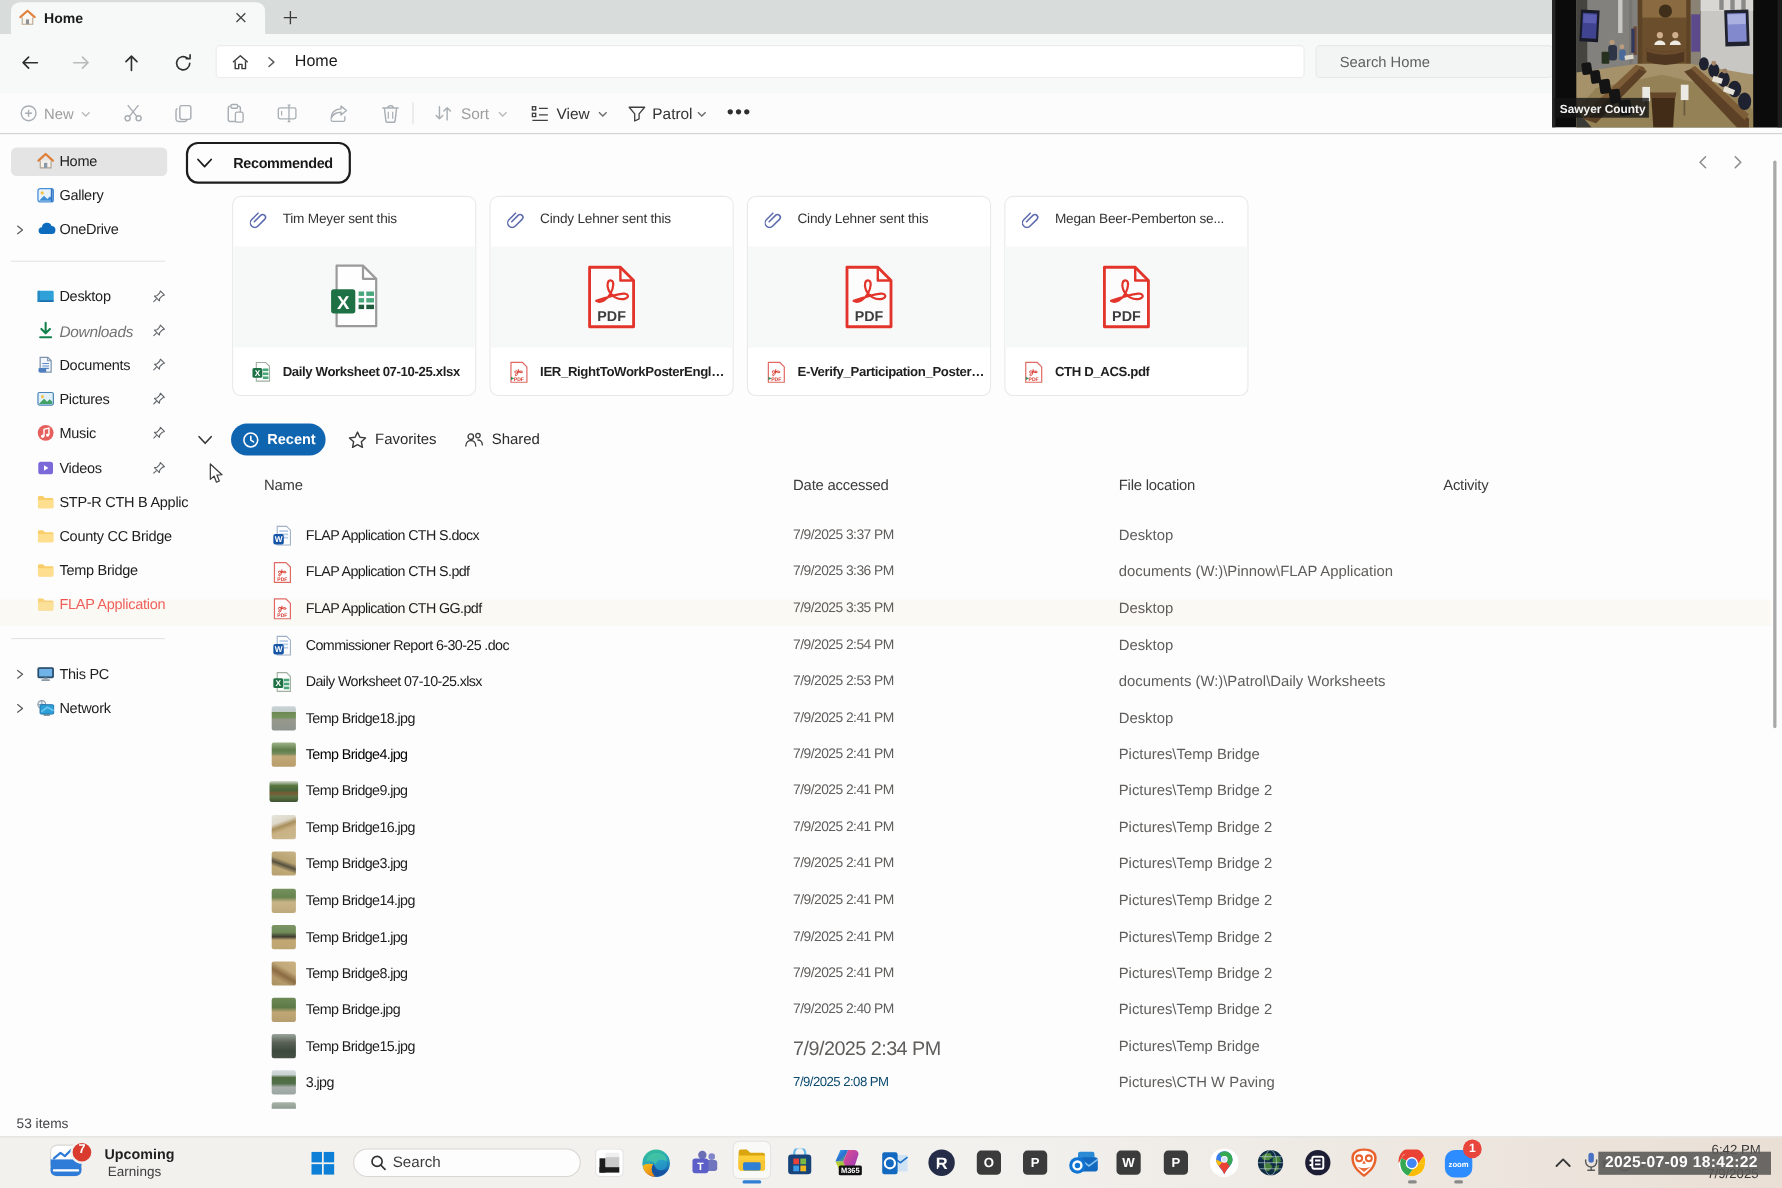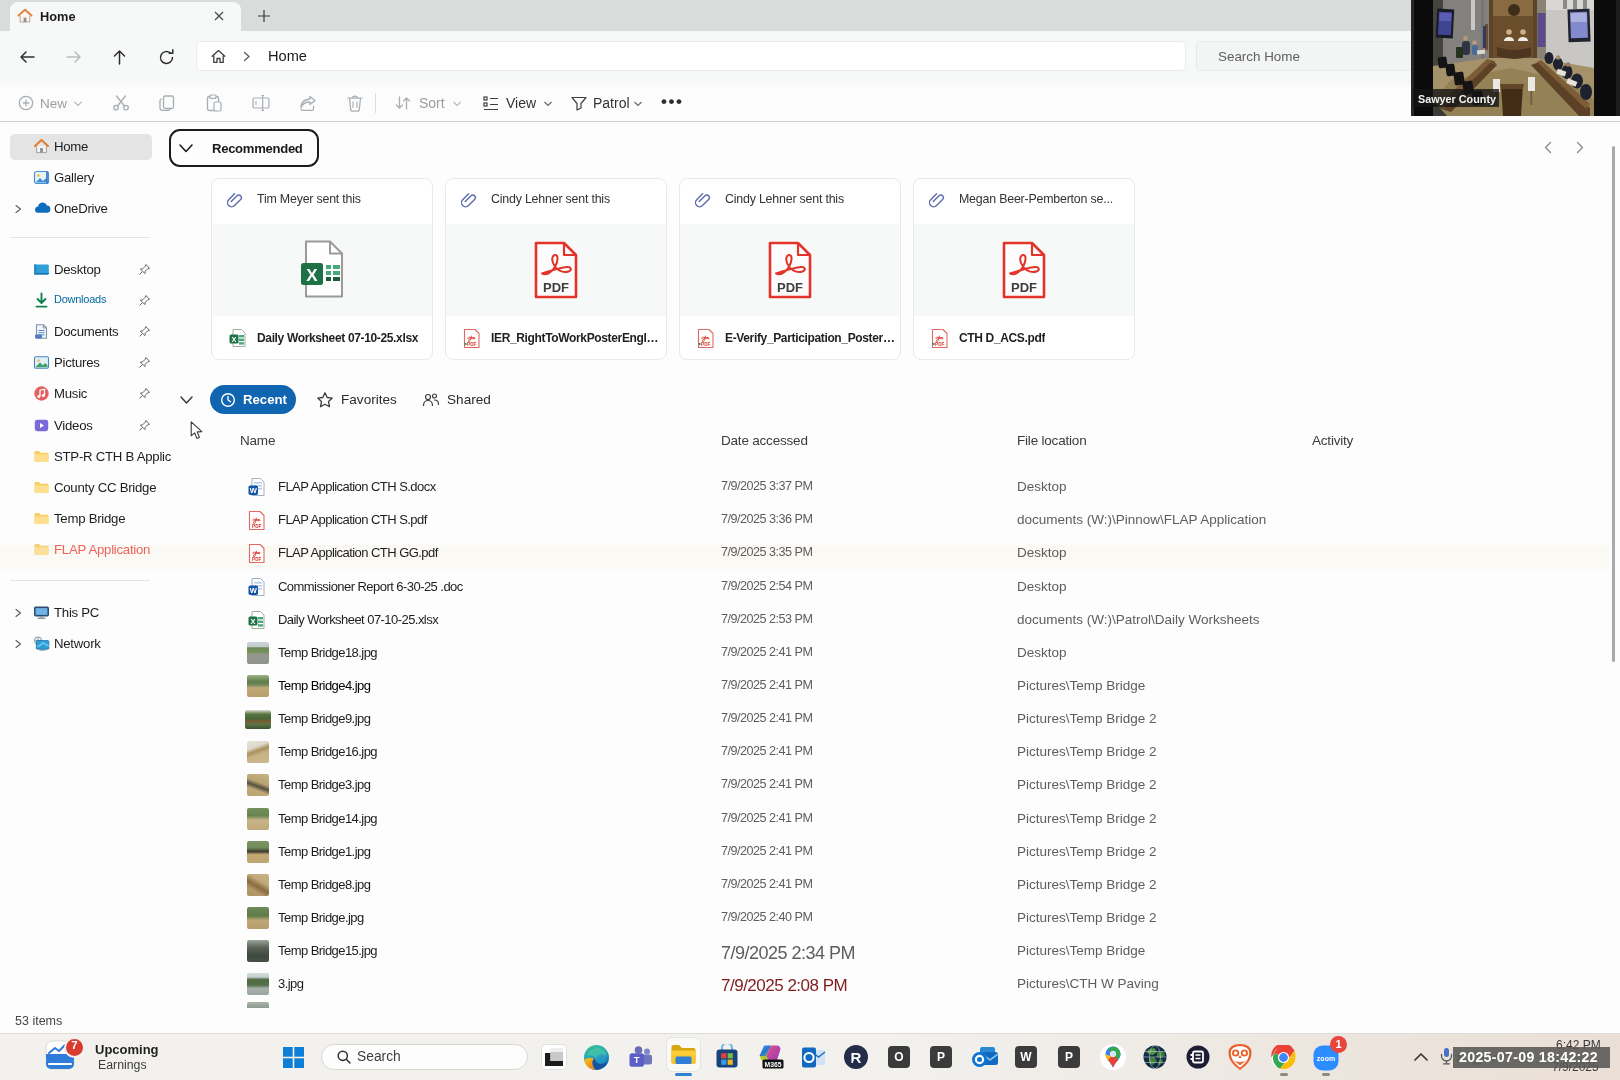--- a/index.html
+++ b/index.html
@@ -155,21 +155,21 @@
         <path d="M7.8 1.5 L11.5 5.2 L9.6 5.9 L7.2 8.3 L6.9 10.6 L2.4 6.1 L4.7 5.8 L7.1 3.4 Z" fill="none" stroke="#5f6368" stroke-width="1" stroke-linejoin="round"></path>
         <path d="M4 9 L1.8 11.2" stroke="#5f6368" stroke-width="1" stroke-linecap="round"></path>
       </svg>
     </div>
 <div class="abs" style="left:33px;top:292px;">
       <svg width="17" height="17" viewBox="0 0 17 17">
         <path d="M8.5 1.5 V10.5 M4.6 7 L8.5 11 L12.4 7" fill="none" stroke="#13824c" stroke-width="1.9" stroke-linecap="round" stroke-linejoin="round"></path>
         <path d="M3.5 14.6 H13.5" stroke="#13824c" stroke-width="1.9" stroke-linecap="round"></path>
       </svg>
     </div>
-<div class="abs" style="left:54px;top:292.5px;font-size:11px;color:#0369a1;white-space:nowrap;letter-spacing:-0.25px;">Downloads</div>
+<div class="abs" style="left:54px;top:292.5px;font-size:14px;color:#737373;white-space:nowrap;letter-spacing:-0.25px;font-style:italic;">Downloads</div>
 <div class="abs" style="left:138px;top:294px;">
       <svg width="13" height="13" viewBox="0 0 13 13">
         <path d="M7.8 1.5 L11.5 5.2 L9.6 5.9 L7.2 8.3 L6.9 10.6 L2.4 6.1 L4.7 5.8 L7.1 3.4 Z" fill="none" stroke="#5f6368" stroke-width="1" stroke-linejoin="round"></path>
         <path d="M4 9 L1.8 11.2" stroke="#5f6368" stroke-width="1" stroke-linecap="round"></path>
       </svg>
     </div>
 <div class="abs" style="left:33px;top:323px;">
       <svg width="17" height="17" viewBox="0 0 17 17">
         <path d="M3.5 1.8 H10.5 L13.5 4.8 V15.2 H3.5 Z" fill="#f2f6fa" stroke="#7c93ad" stroke-width="1.1"></path>
         <path d="M10.3 2 V5 H13.3" fill="none" stroke="#7c93ad" stroke-width="1"></path>
@@ -558,21 +558,21 @@
 <div class="abs" style="left:247px;top:940.1px;">
       <div style="width:22px;height:22px;border-radius:2px;background:linear-gradient(180deg,#9aa59b 0%,#5a6156 35%,#3d4a3f 70%,#474f44 100%);"></div>
     </div>
 <div class="abs" style="left:278px;top:943.1px;font-size:13px;color:#1d1d1d;white-space:nowrap;letter-spacing:-0.55px;">Temp Bridge15.jpg</div>
 <div class="abs" style="left:721px;top:943.1px;font-size:18px;color:#5f5d5b;white-space:nowrap;letter-spacing:-0.5px;">7/9/2025 2:34 PM</div>
 <div class="abs" style="left:1017px;top:943.1px;font-size:13.5px;color:#5f5d5b;white-space:nowrap;letter-spacing:0px;">Pictures\Temp Bridge</div>
 <div class="abs" style="left:247px;top:973.2px;">
       <div style="width:22px;height:22px;border-radius:2px;background:linear-gradient(180deg,#d5dcde 0%,#c7d0d2 18%,#4e6b41 30%,#52704a 55%,#a8b0ac 70%,#9aa4a0 100%);"></div>
     </div>
 <div class="abs" style="left:278px;top:976.2px;font-size:13px;color:#1d1d1d;white-space:nowrap;letter-spacing:-0.55px;">3.jpg</div>
-<div class="abs" style="left:721px;top:976.2px;font-size:17px;color:#7f1d1d;white-space:nowrap;letter-spacing:-0.5px;">7/9/2025 2:08 PM</div>
+<div class="abs" style="left:721px;top:976.2px;font-size:12px;color:#0c4a6e;white-space:nowrap;letter-spacing:-0.5px;">7/9/2025 2:08 PM</div>
 <div class="abs" style="left:1017px;top:976.2px;font-size:13.5px;color:#5f5d5b;white-space:nowrap;letter-spacing:0px;">Pictures\CTH W Paving</div>
 <div class="abs" style="left:247px;top:1002px;width:22px;height:6px;border-radius:2px 2px 0 0;background:linear-gradient(180deg,#aab4ab,#8d998f);"></div>
 <div class="abs" style="left:1612px;top:146px;width:3px;height:516px;background:#a9a9a9;border-radius:2px;"></div>
 <div class="abs" style="left:15px;top:1014px;font-size:12.5px;color:#45454a;">53 items</div>
 <div class="abs" style="left:0;top:1033px;width:1620px;height:47px;background:linear-gradient(90deg,#f2f1ee 0%,#f2f1ee 55%,#eee9e3 75%,#ebe2d9 92%,#eadfd5 100%);border-top:1px solid #dddcd8;box-sizing:border-box;"></div>
 <svg class="abs" style="left:45px;top:1040px" width="30" height="30" viewBox="0 0 30 30">
 <rect x="1" y="1" width="28" height="28" rx="6" fill="#ffffff" stroke="#d8d8d4"></rect>
 <rect x="1" y="17" width="28" height="12" rx="5" fill="#2f7bd8"></rect>
 <rect x="1" y="14" width="28" height="6" fill="#2f7bd8"></rect>
 <path d="M4 13 L10 8 L14 11 L20 5 L26 9" fill="none" stroke="#2f7bd8" stroke-width="2" stroke-linecap="round" stroke-linejoin="round"></path>

